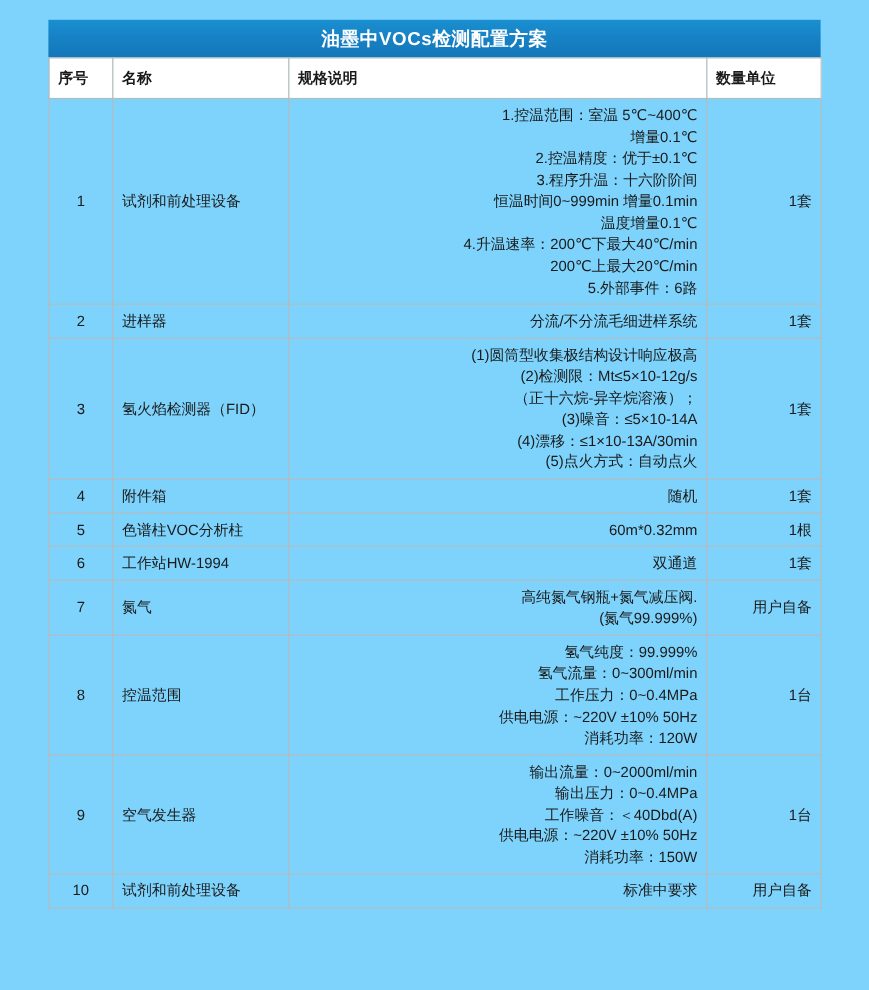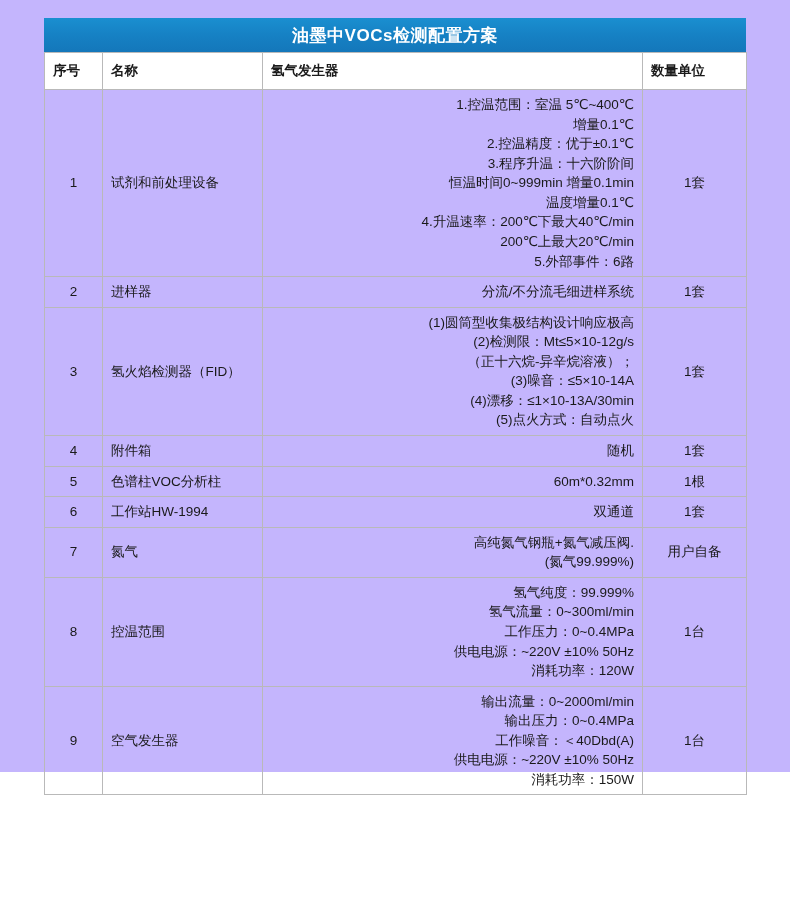--- a/index.html
+++ b/index.html
@@ -8,24 +8,24 @@
   }
   body {
     width: 790px;
     height: 900px;
     background: #ffffff;
     font-family: "Liberation Sans", "DejaVu Sans", sans-serif;
     color: #1a1a1a;
   }
   .page {
     width: 790px;
-    height: 772px;
+    height: 900px;
     box-sizing: border-box;
     padding: 18px 44px 10px 44px;
-    background: #c4b5fd;
+    background: #7dd3fc;
   }
   .title-bar {
     height: 34px;
     background: linear-gradient(180deg, #1a8fd0 0%, #1681c4 50%, #1477ba 100%);
     display: flex;
     align-items: center;
     justify-content: center;
     color: #ffffff;
     font-size: 17px;
     font-weight: bold;
@@ -60,21 +60,21 @@
   td.name {
     text-align: left;
   }
   td.spec-cell {
     text-align: right;
     white-space: pre-line;
     padding-top: 7px;
     padding-bottom: 7px;
   }
   td.qty {
-    text-align: center;
+    text-align: right;
   }
   th.seq-h { text-align: center; }
 </style>
 </head>
 <body>
 
 <div class="page">
 
   <div class="title-bar">
     <span>油墨中VOCs检测配置方案</span>
@@ -84,21 +84,21 @@
     <colgroup>
       <col class="c-seq">
       <col class="c-name">
       <col class="c-spec">
       <col class="c-qty">
     </colgroup>
     <thead>
       <tr>
         <th class="seq-h">序号</th>
         <th>名称</th>
-        <th>氢气发生器</th>
+        <th>规格说明</th>
         <th>数量单位</th>
       </tr>
     </thead>
     <tbody>
       <tr>
         <td class="seq">1</td>
         <td class="name">试剂和前处理设备</td>
         <td class="spec-cell">1.控温范围：室温 5℃~400℃
 增量0.1℃
 2.控温精度：优于±0.1℃
@@ -165,16 +165,22 @@
       <tr>
         <td class="seq">9</td>
         <td class="name">空气发生器</td>
         <td class="spec-cell">输出流量：0~2000ml/min
 输出压力：0~0.4MPa
 工作噪音：＜40Dbd(A)
 供电电源：~220V ±10% 50Hz
 消耗功率：150W</td>
         <td class="qty">1台</td>
       </tr>
+      <tr>
+        <td class="seq">10</td>
+        <td class="name">试剂和前处理设备</td>
+        <td class="spec-cell">标准中要求</td>
+        <td class="qty">用户自备</td>
+      </tr>
     </tbody>
   </table>
 
 </div>
 
 </body></html>

